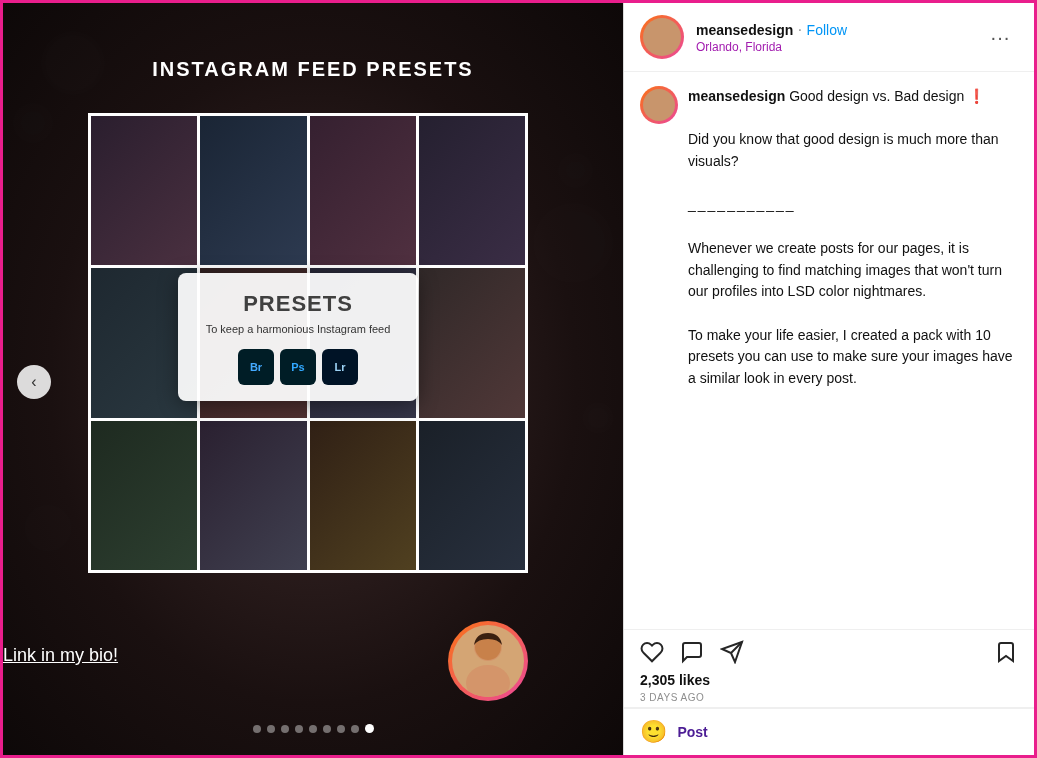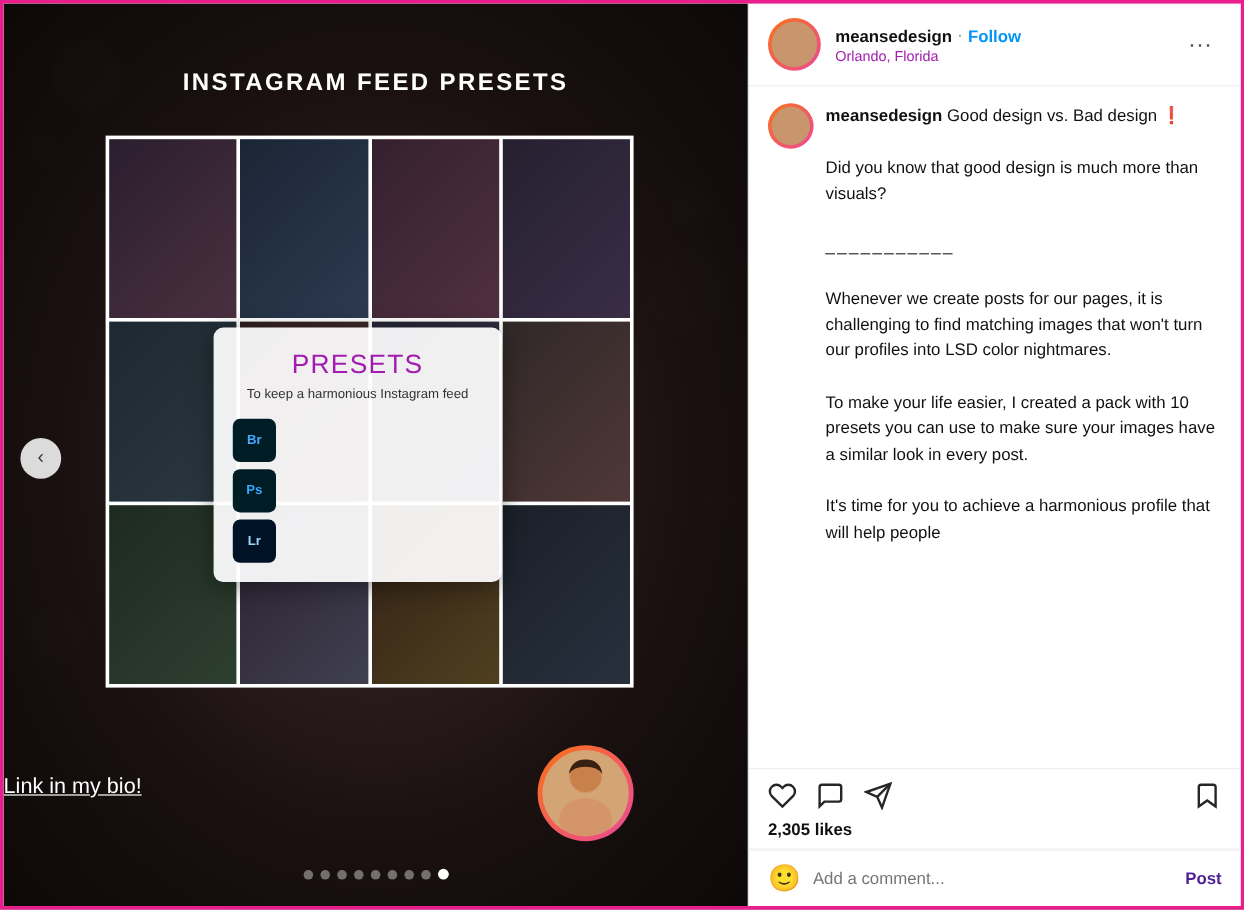--- a/index.html
+++ b/index.html
@@ -81,37 +81,36 @@
       width: 240px;
       background: rgba(255,255,255,0.93);
       border-radius: 8px;
       padding: 18px 16px 16px;
       text-align: center;
       box-shadow: 0 4px 20px rgba(0,0,0,0.4);
     }
 
     .center-card h2 {
       font-size: 22px;
-      font-weight: 400;
-      color: #a21caf;
+      font-weight: 700;
+      color: #404040;
       letter-spacing: 1px;
       margin-bottom: 6px;
     }
 
     .center-card p {
       font-size: 11px;
       color: #333;
       margin-bottom: 14px;
     }
 
     .software-badges {
       display: flex;
       gap: 6px;
       justify-content: center;
-      flex-direction: column;
     }
 
     .badge {
       width: 36px;
       height: 36px;
       border-radius: 6px;
       display: flex;
       align-items: center;
       justify-content: center;
       font-size: 11px;
@@ -245,21 +244,21 @@
       color: #111;
     }
 
     .header-dot {
       color: #999;
       margin: 0 4px;
     }
 
     .header-follow {
       font-size: 14px;
-      font-weight: 700;
+      font-weight: 400;
       color: #0095f6;
       cursor: pointer;
     }
 
     .header-location {
       font-size: 12px;
       color: #a21caf;
       margin-top: 1px;
     }
 
@@ -511,21 +510,20 @@
         <span>Good design vs. Bad design ❗</span></span>
         <br><br>
         <span>Did you know that good design is much more than visuals?</span>
         <br><br>
         <span class="divider-line">___________</span>
         <br><br>
         <span>Whenever we create posts for our pages, it is challenging to find matching images that won't turn our profiles into LSD color nightmares.</span>
         <br><br>
         <span>To make your life easier, I created a pack with 10 presets you can use to make sure your images have a similar look in every post.</span>
         <br><br>
-        <span>It's time for you to achieve a harmonious profile that will help people</span>
       </div>
     </div>
   </div>
 
   <div class="actions-bar">
     <div class="action-icons">
 
       <div class="action-icon">
         <svg viewBox="0 0 24 24" fill="none" stroke="#262626" stroke-width="2">
           <path d="M20.84 4.61a5.5 5.5 0 0 0-7.78 0L12 5.67l-1.06-1.06a5.5 5.5 0 0 0-7.78 7.78l1.06 1.06L12 21.23l7.78-7.78 1.06-1.06a5.5 5.5 0 0 0 0-7.78z"></path>
@@ -545,21 +543,21 @@
         </svg>
       </div>
 
       <div class="action-icon save-icon">
         <svg viewBox="0 0 24 24" fill="none" stroke="#262626" stroke-width="2">
           <path d="M19 21l-7-5-7 5V5a2 2 0 0 1 2-2h10a2 2 0 0 1 2 2z"></path>
         </svg>
       </div>
     </div>
     <div class="likes-count">2,305 likes</div>
+    <div class="time-ago">3 DAYS AGO</div>
   </div>
 
   <div class="comment-bar">
     <span class="emoji-btn">🙂</span>
-    <input class="comment-input" type="text" placeholder="Add a comment..." style="">
     <button class="post-btn">Post</button>
   </div>
 
 </div>
 
 </body></html>

